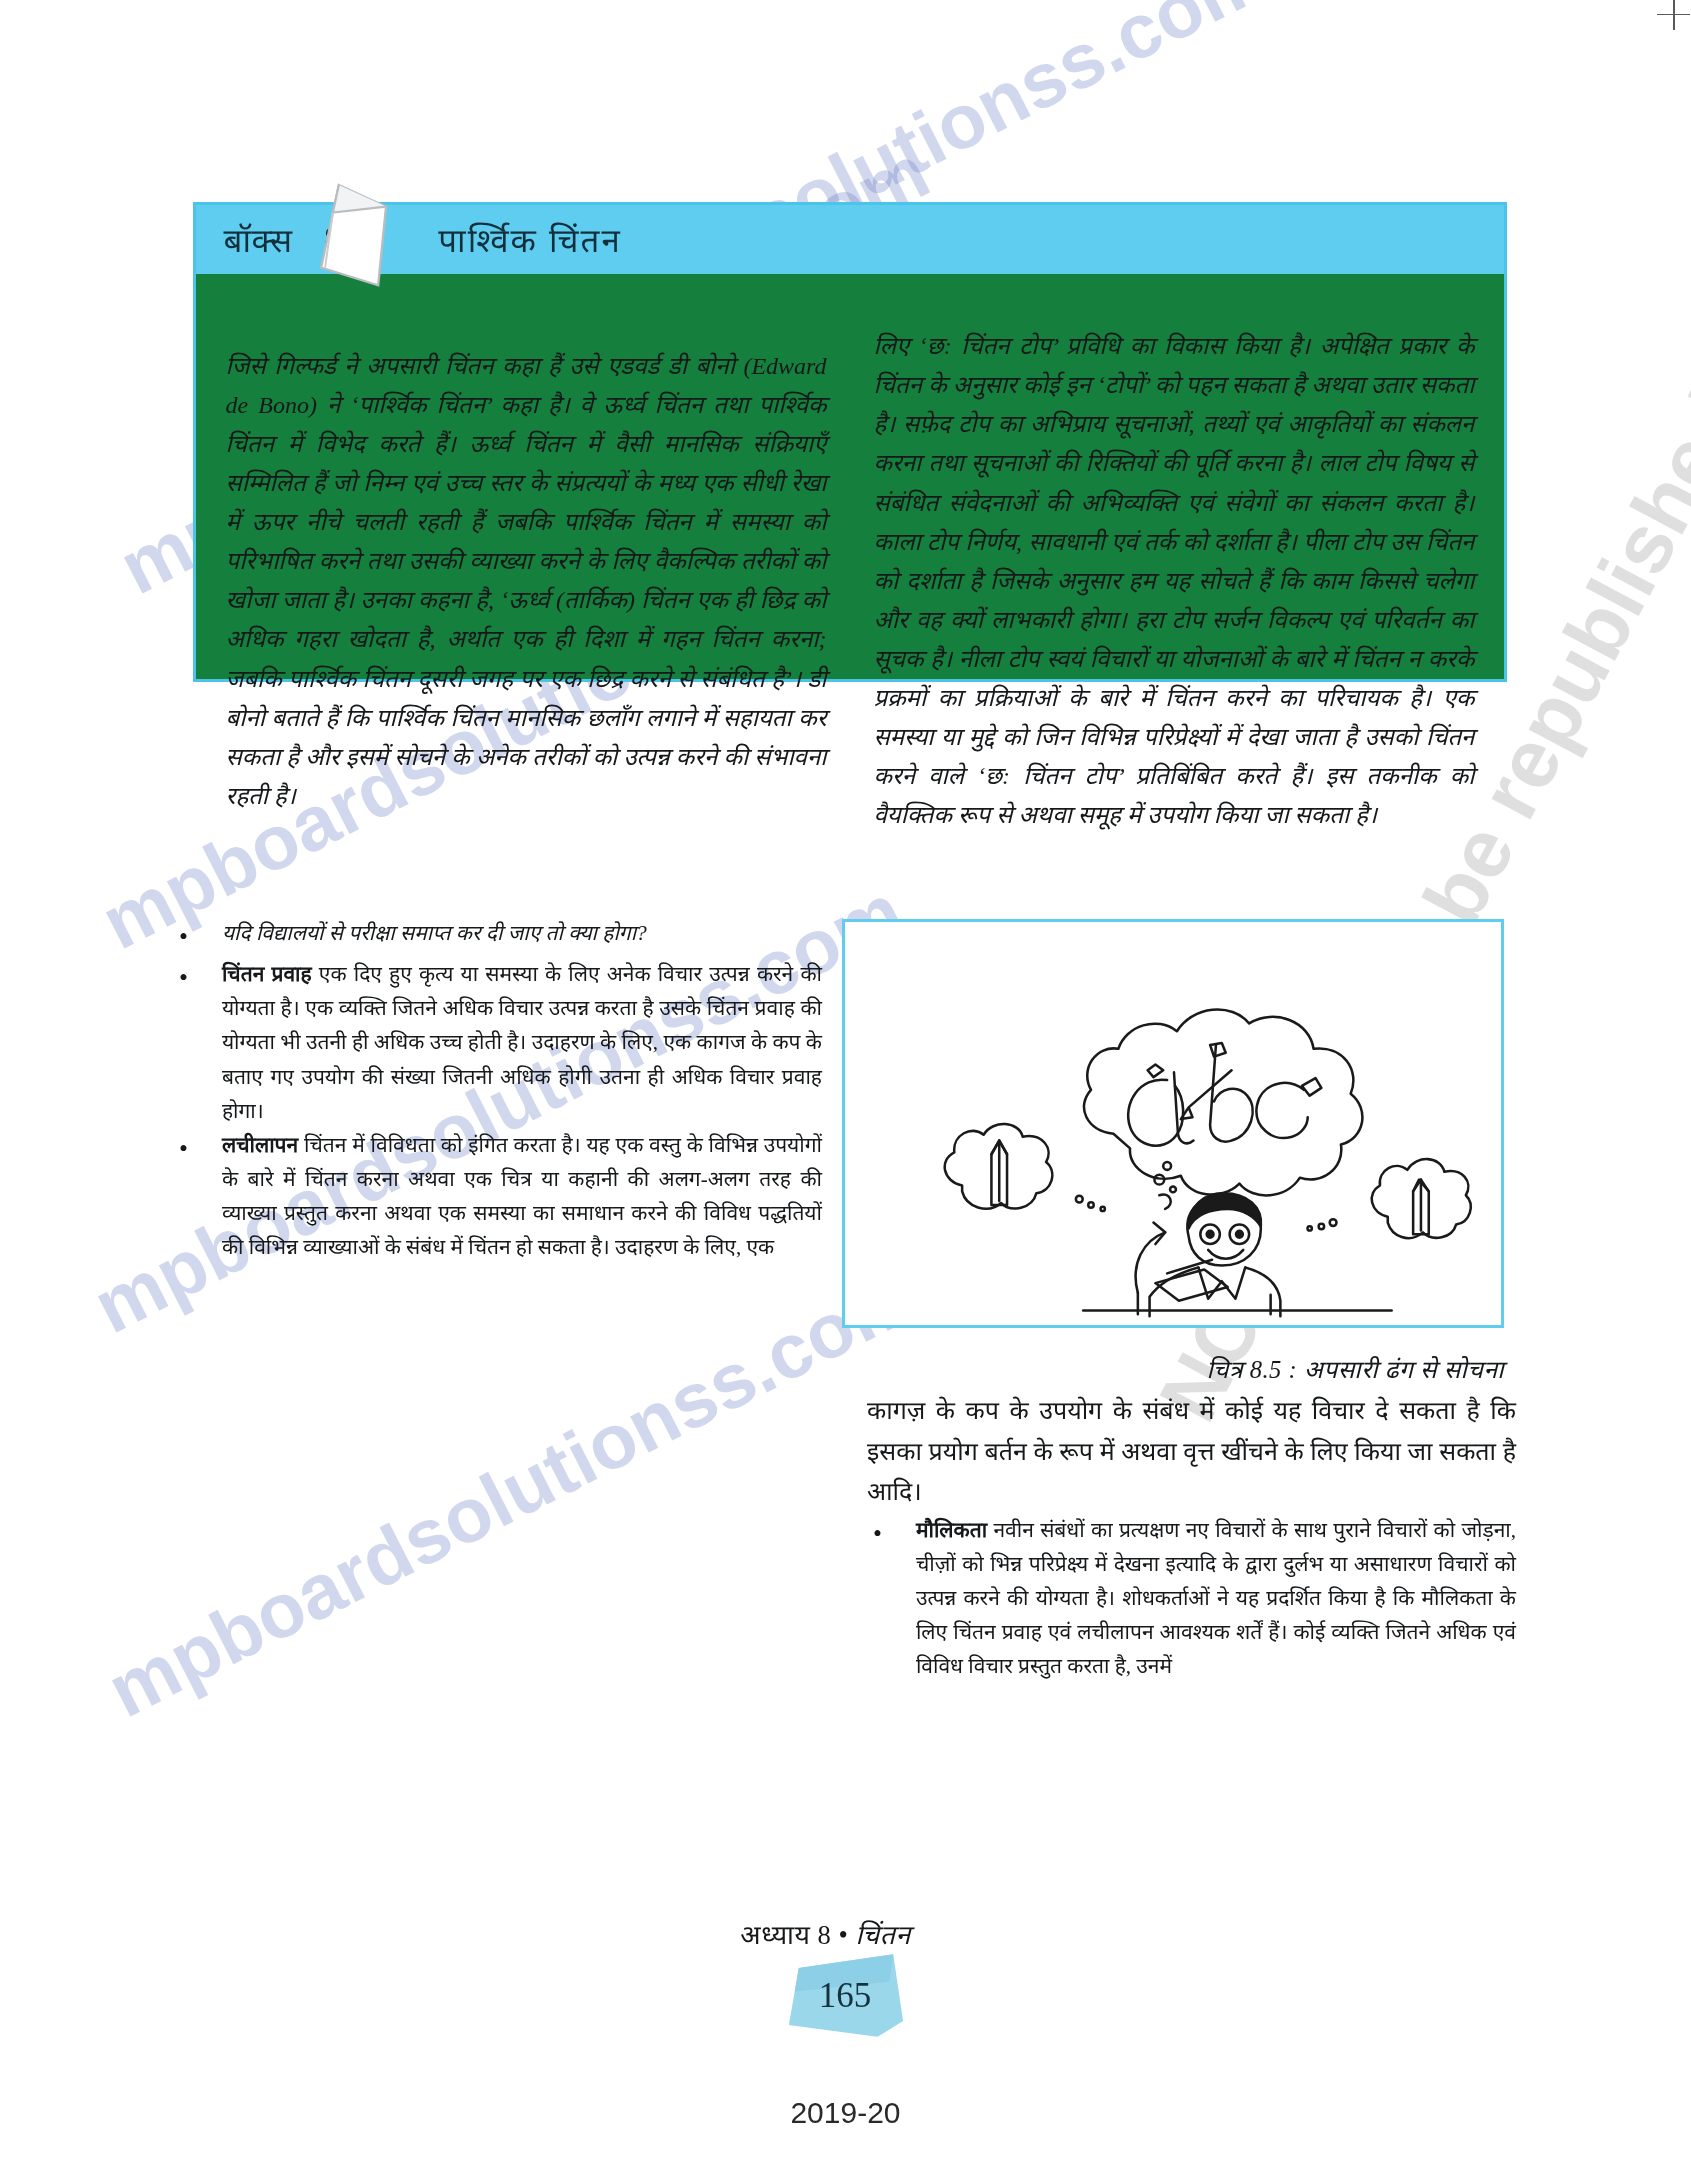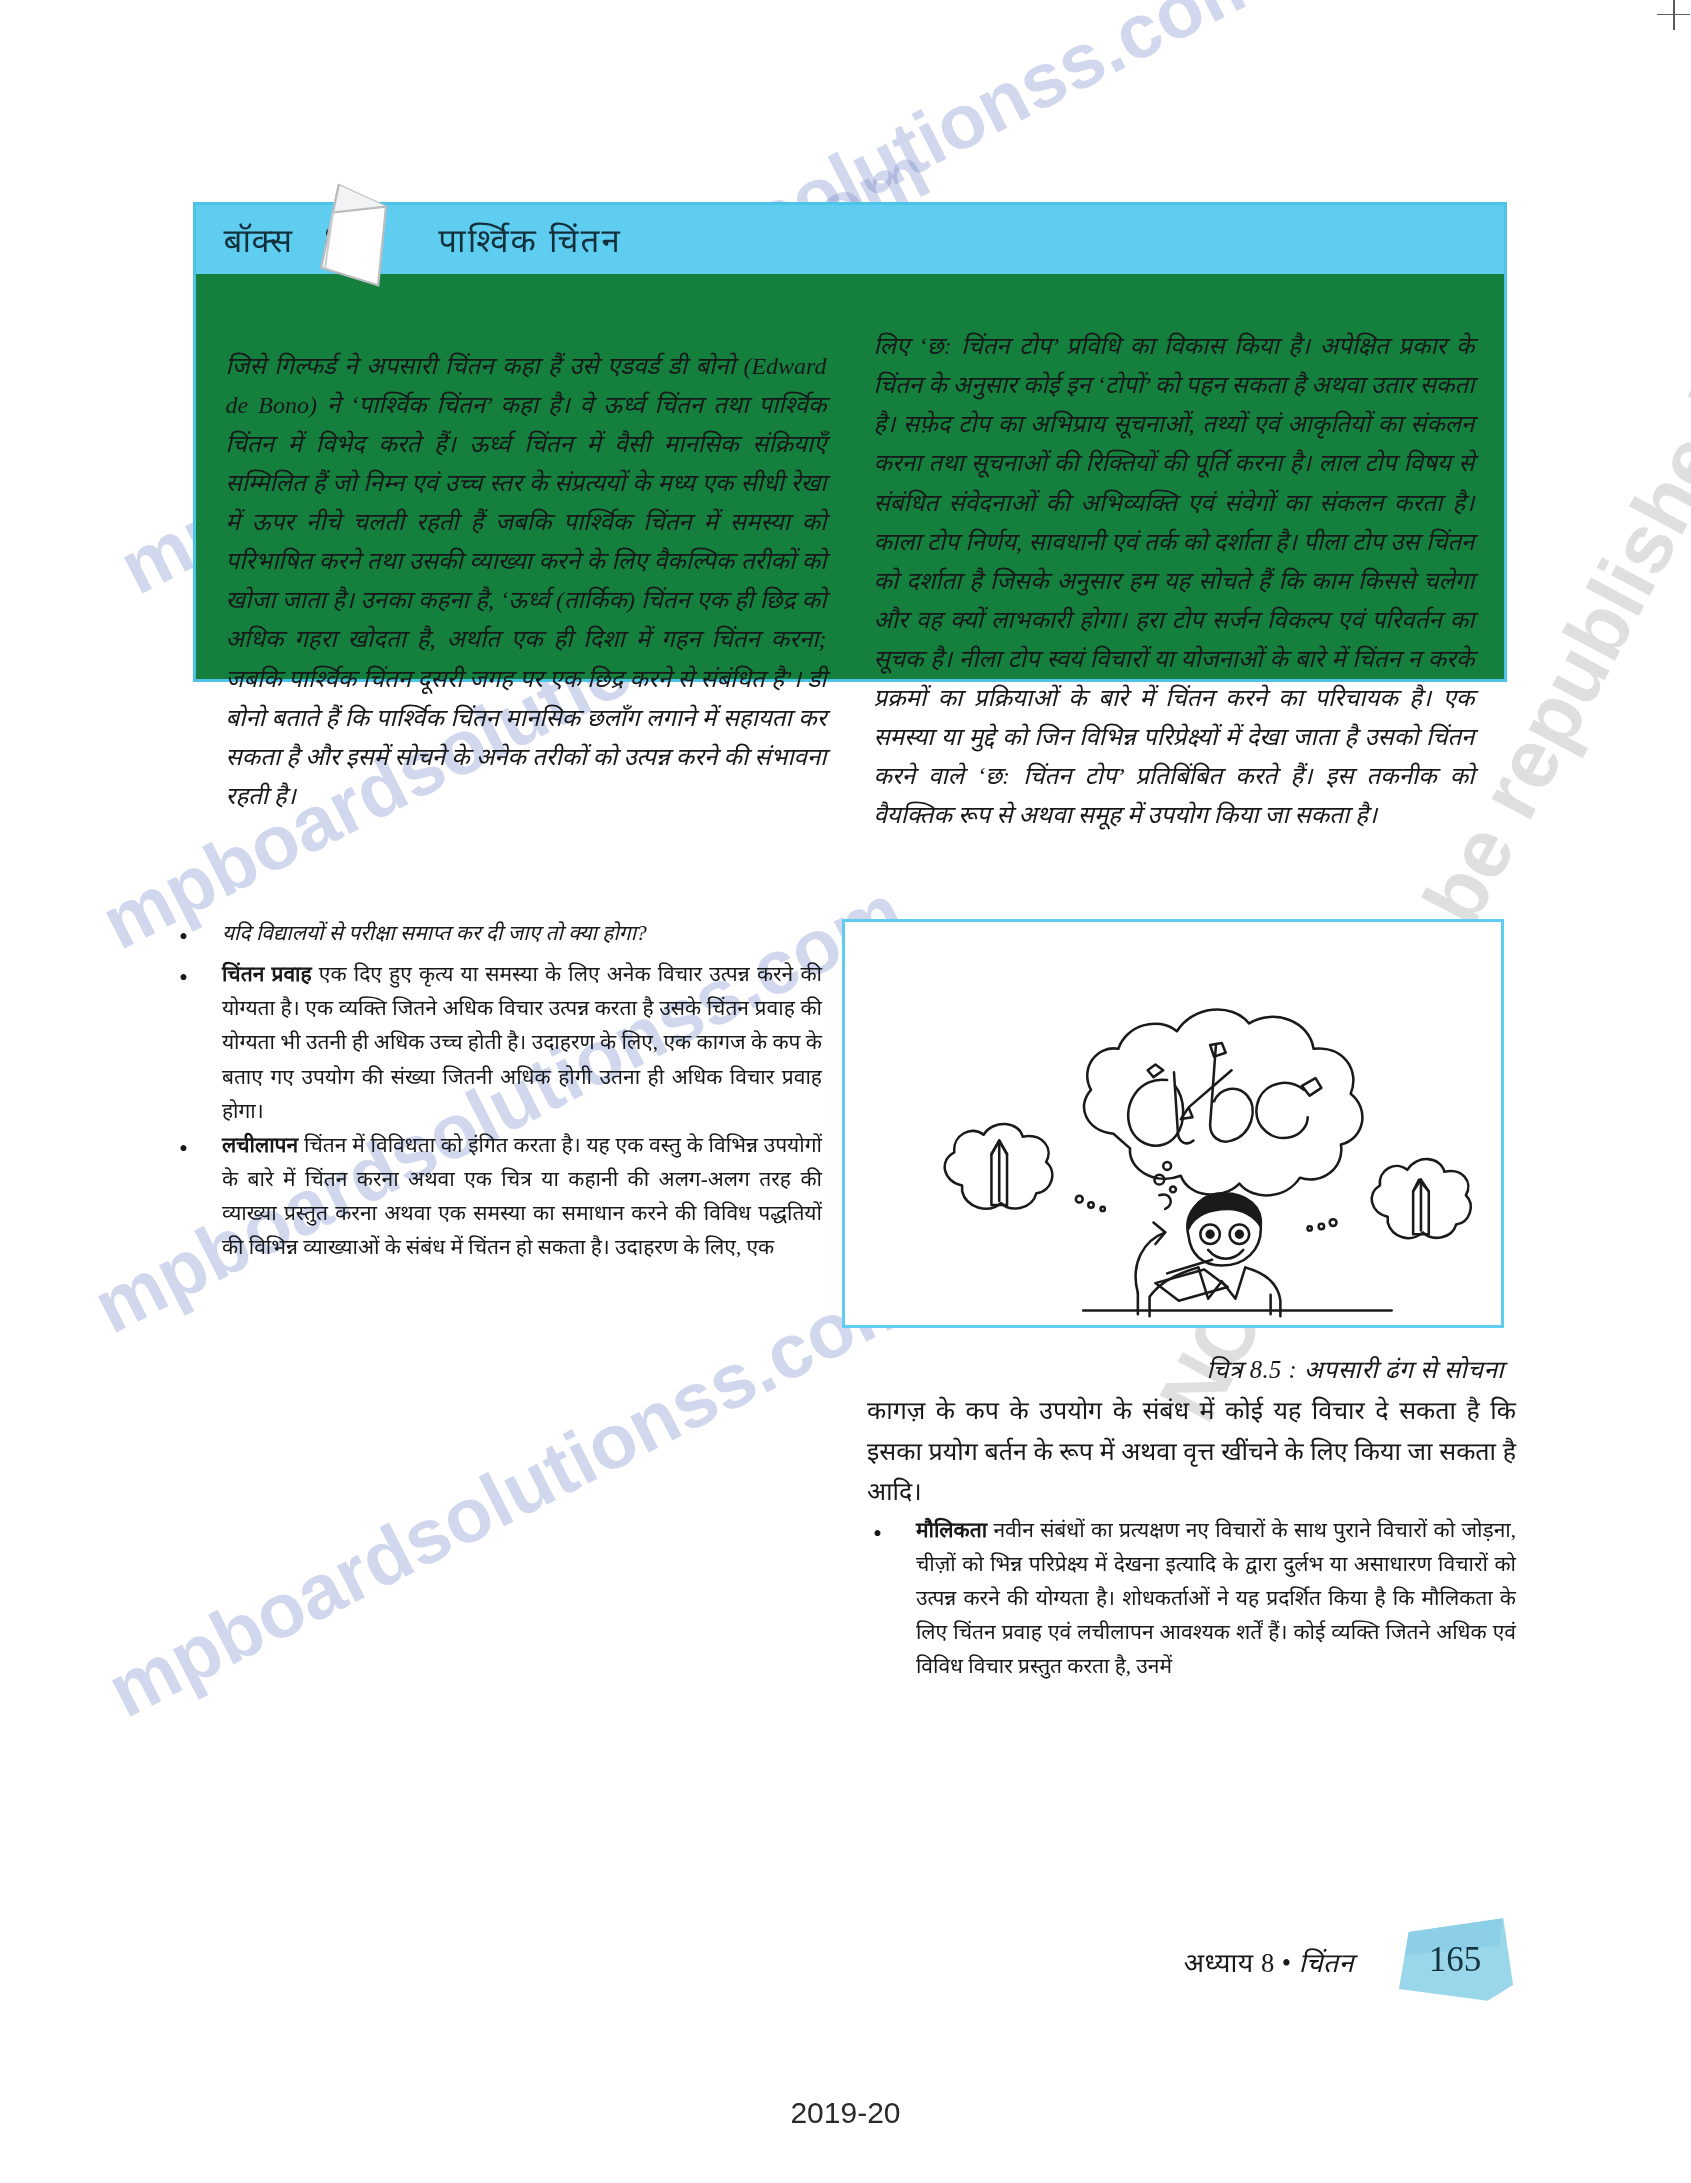--- a/index.html
+++ b/index.html
@@ -93,21 +93,21 @@
   .figure-caption{
     position:absolute;left:842px;top:1352px;width:662px;
     text-align:right;font-style:italic;font-size:24.6px;
     font-family:"Liberation Serif","DejaVu Serif",serif;
     letter-spacing:0.5px;
   }
 
   
   .footer{
     position:absolute;left:173px;top:1916px;width:1344px;
-    display:flex;justify-content:flex-end;align-items:center;
+    display:flex;justify-content:flex-end;align-items:center;flex-direction:column;
   }
   .footer-chapter{
     font-size:26.6px;font-family:"Liberation Serif","DejaVu Serif",serif;
     margin-right:39px;letter-spacing:0.5px;
   }
   .footer-chapter .ch-it{font-style:italic;}
   .pagebanner{
     position:relative;width:124px;height:91px;
   }
   .pagebanner svg{position:absolute;left:0;top:0;}

